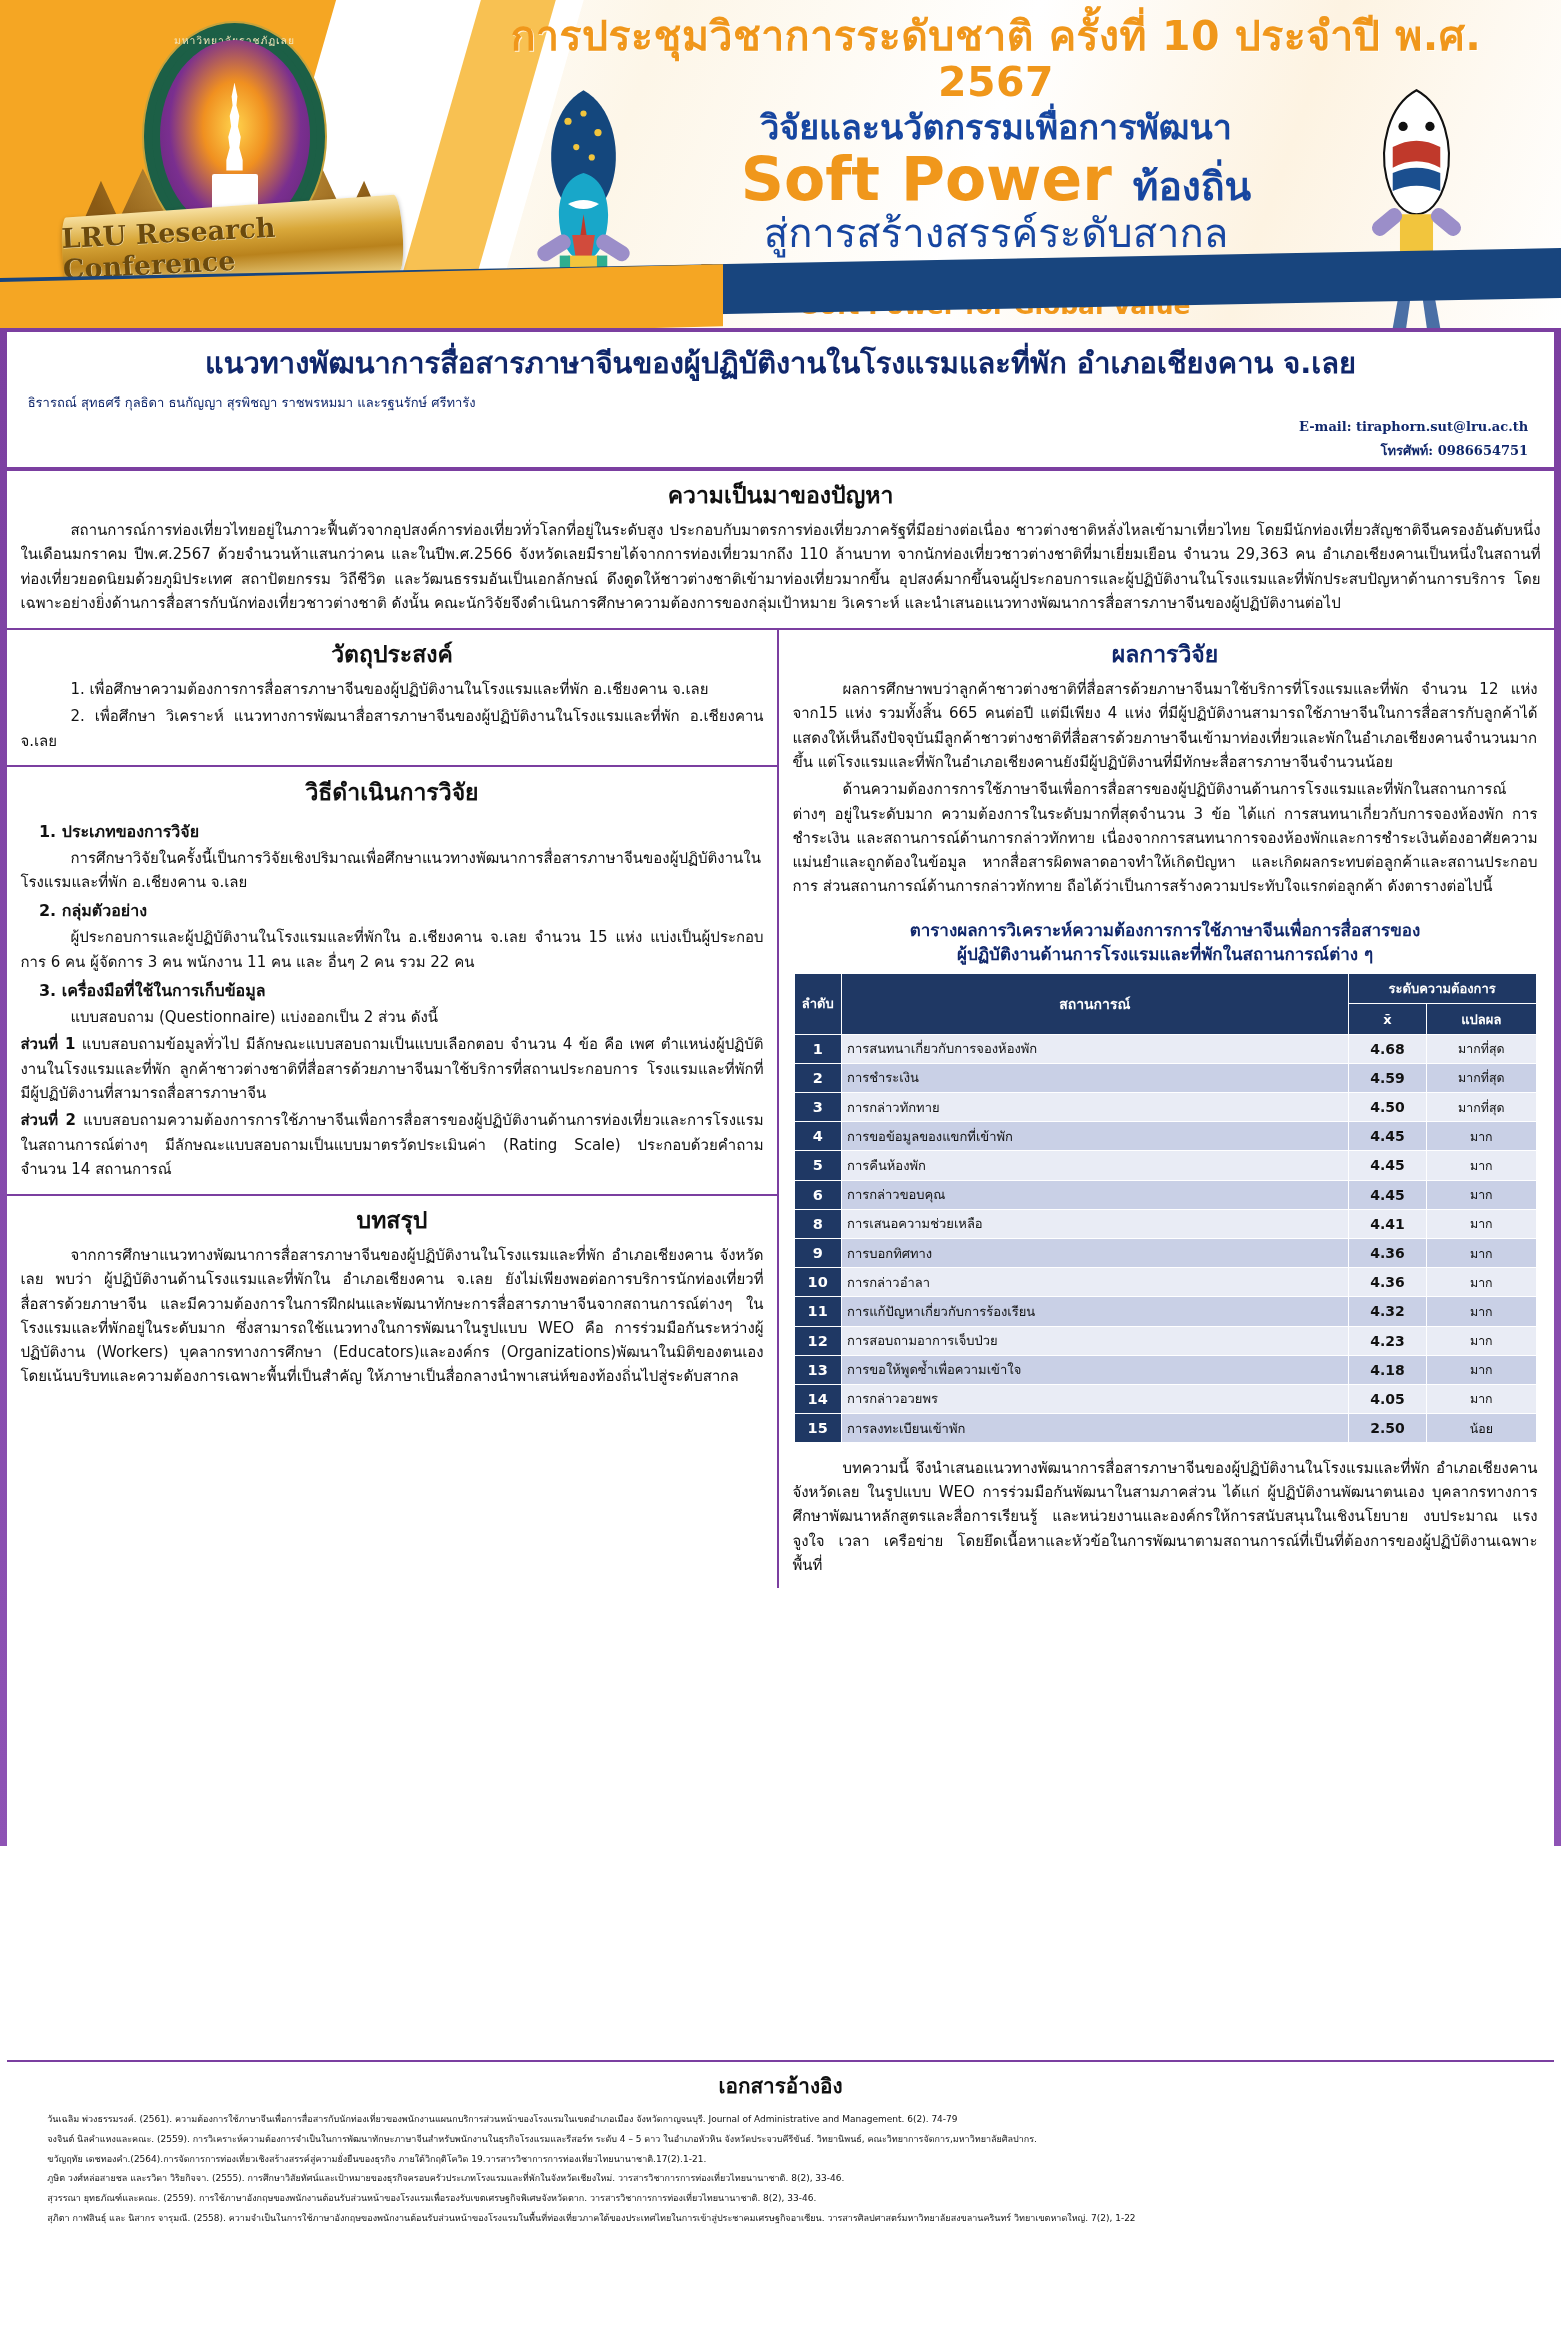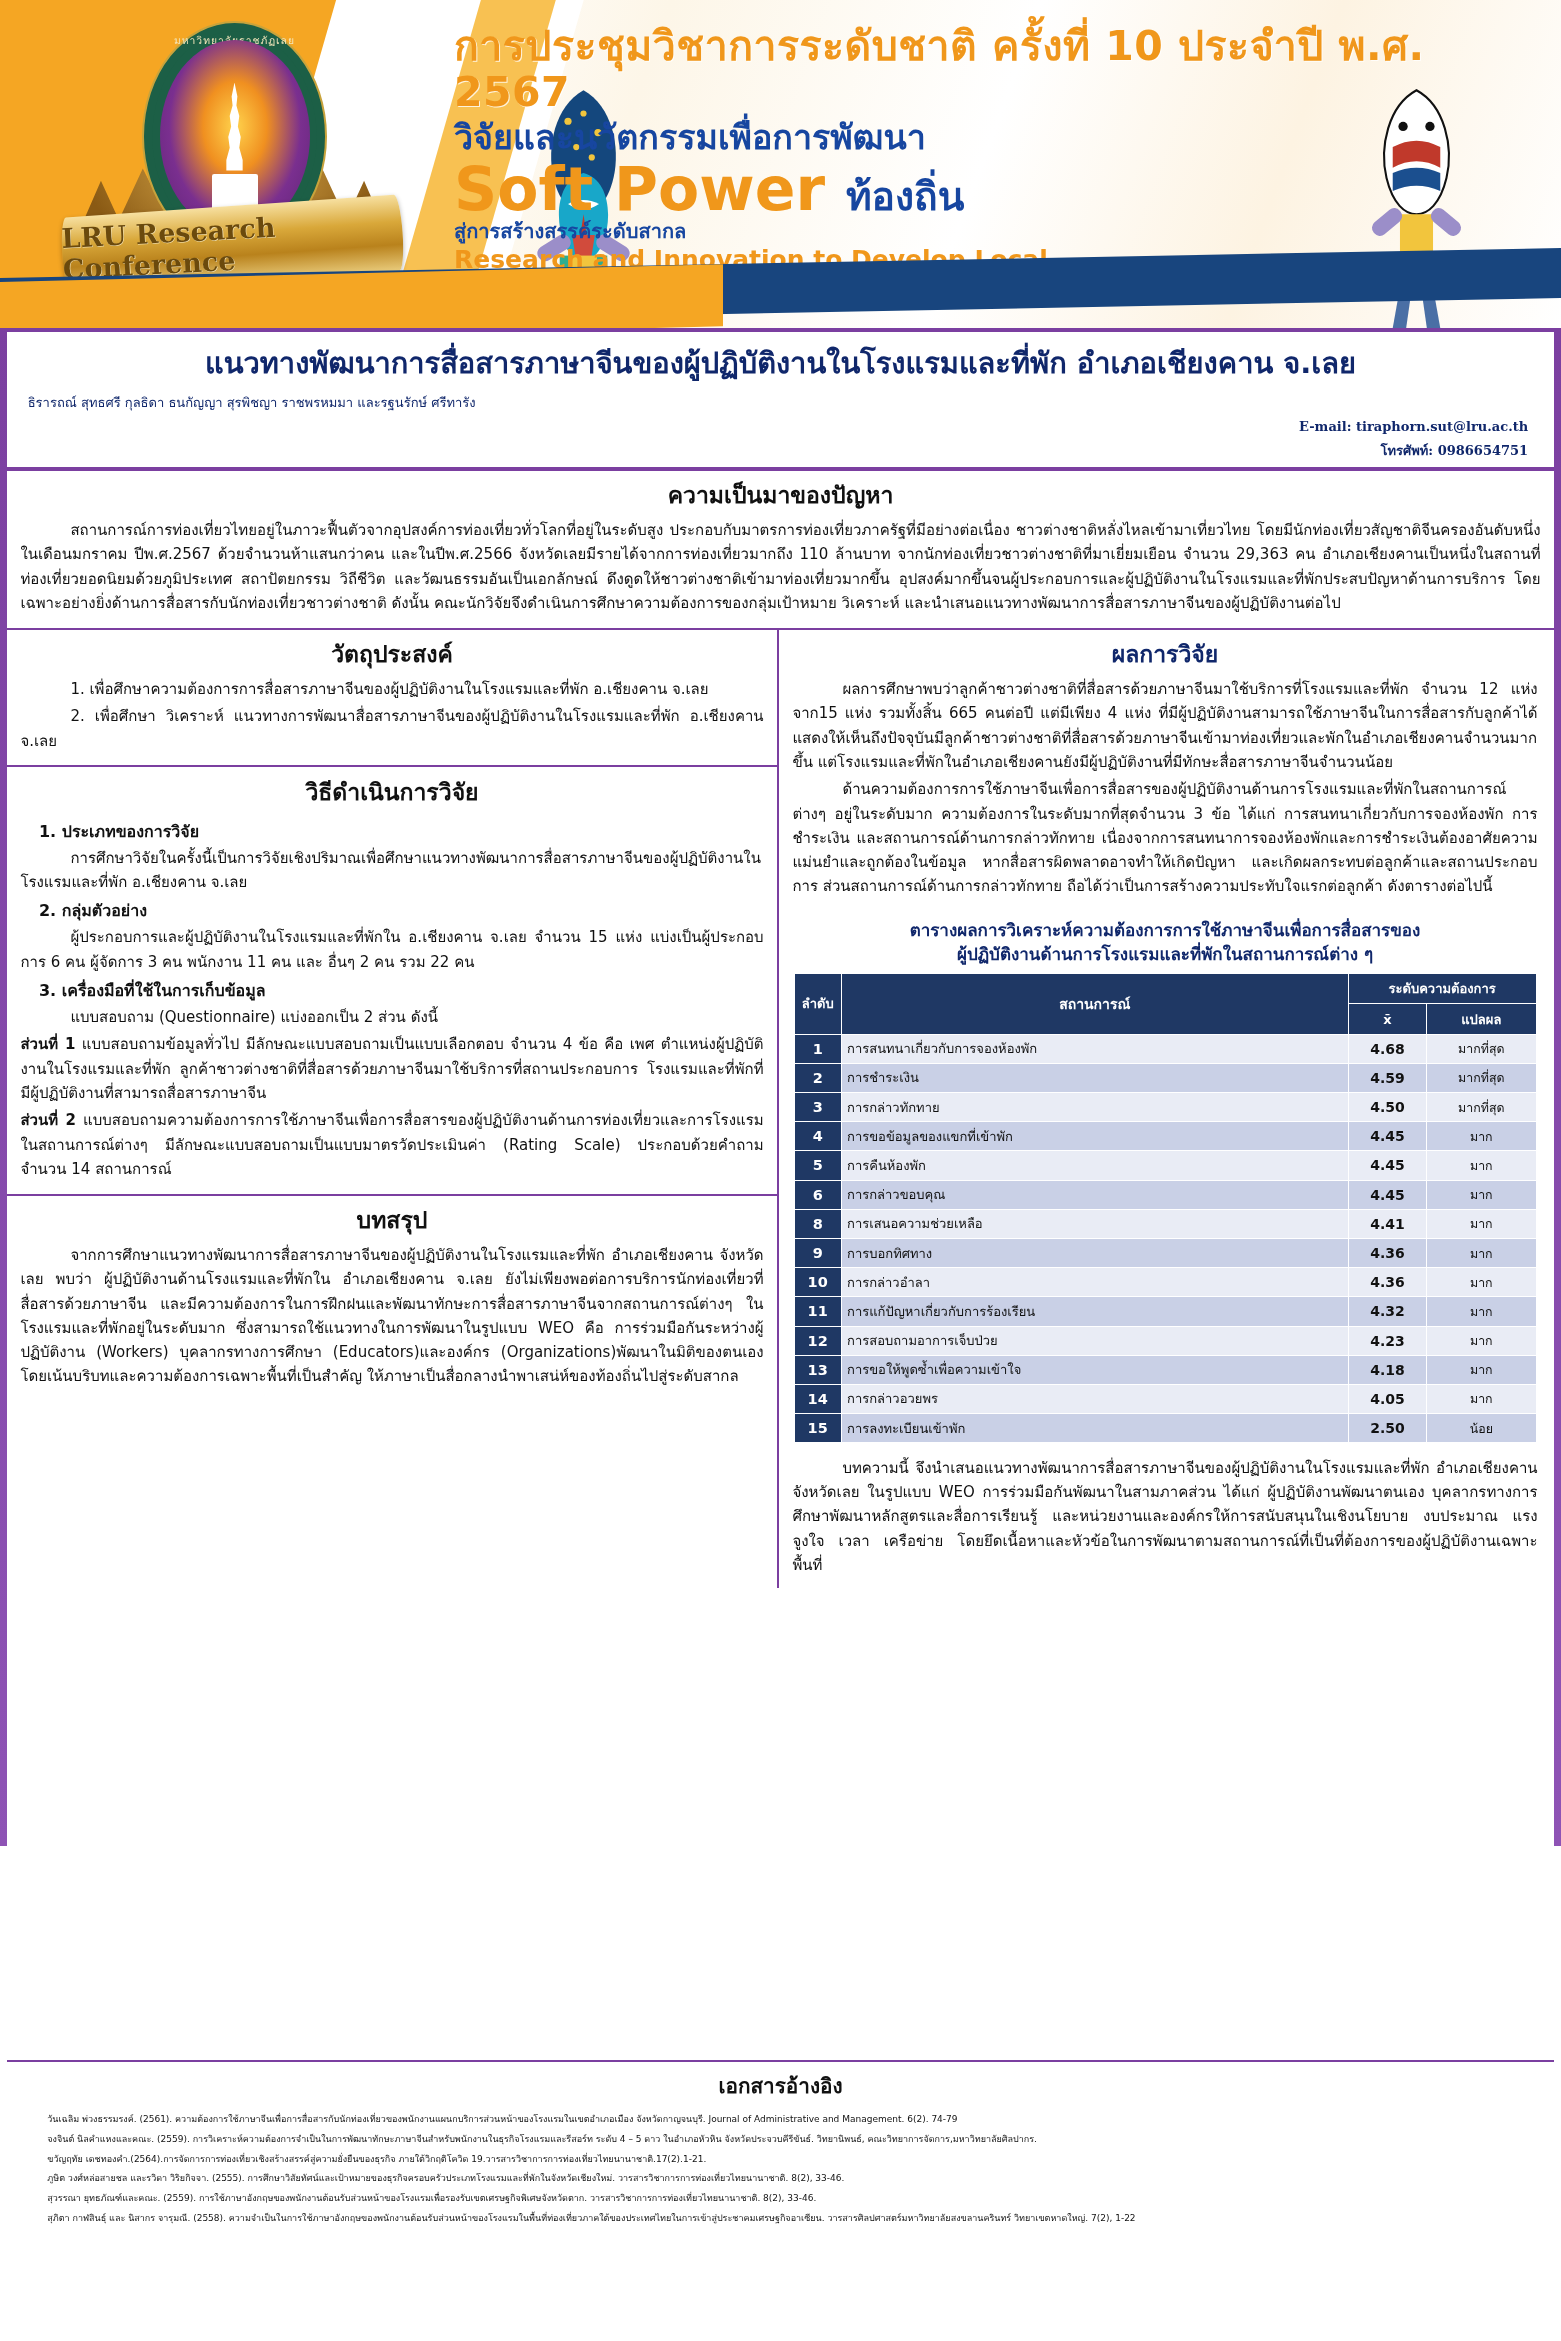--- a/index.html
+++ b/index.html
@@ -142,41 +142,41 @@
     font-size: 27px;
     font-weight: bold;
     font-family: "DejaVu Serif", serif;
     transform: rotate(1deg);
     text-shadow: 0.5px 0.5px 0 #f7e9c0;
   }
 
   
   .banner-text {
     position: absolute;
-    left: 454px; top: 24px;
+    left: 454px; top: 14px;
     width: 1084px;
-    text-align: left;
+    text-align: center;
   }
   .bt-line1 {
     color: #f0971b; font-size: 41px; font-weight: bold;
     letter-spacing: 0.5px; line-height: 1.12;
     text-shadow: 1px 1px 0 rgba(255,255,255,.8);
   }
   .bt-line2 {
     color: #1746a0; font-size: 34px; font-weight: bold;
     line-height: 1.2; margin-top: 1px;
   }
   .bt-line3 {
     font-size: 60px; font-weight: bold; line-height: 1.0;
     margin-top: 1px;
   }
   .bt-line3 .sp { color: #f0971b; }
   .bt-line3 .th { color: #1746a0; font-size: 39px; }
   .bt-line4 {
-    color: #1746a0; font-size: 20px; font-weight: bold; line-height: 1.2;
+    color: #1746a0; font-size: 40px; font-weight: normal; line-height: 1.2;
   }
   .bt-line5 {
     color: #f0971b; font-size: 25px; font-weight: bold; line-height: 1.22;
     margin-top: 2.1px;
   }
 
   .banner-mask-left, .banner-mask-right {
     position: absolute; bottom: 0;
     width: 155px; height: 243px;
   }

